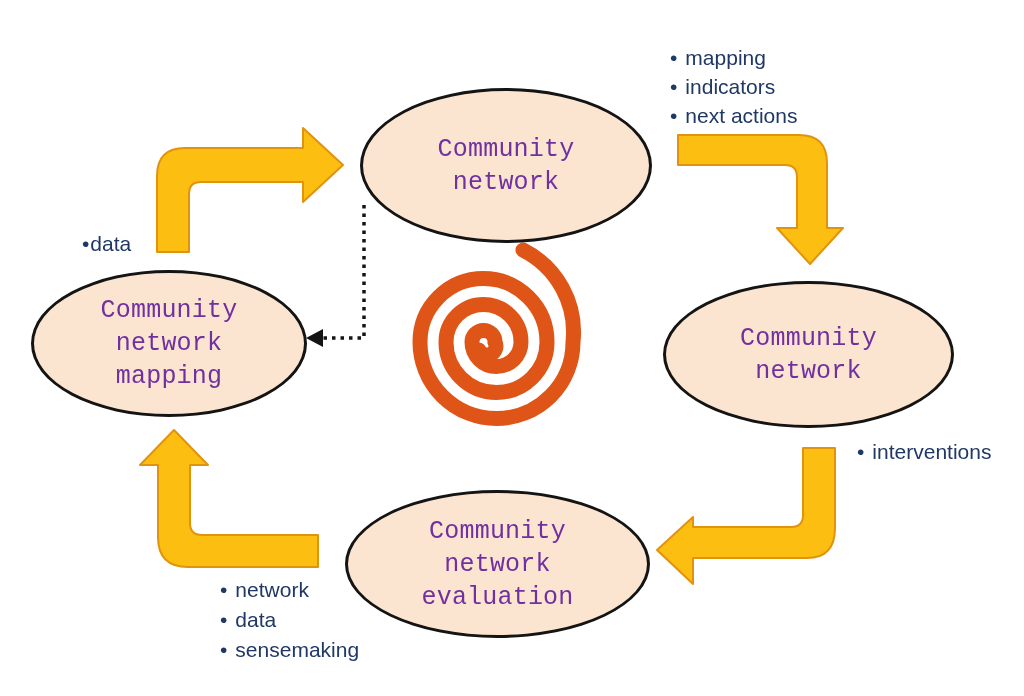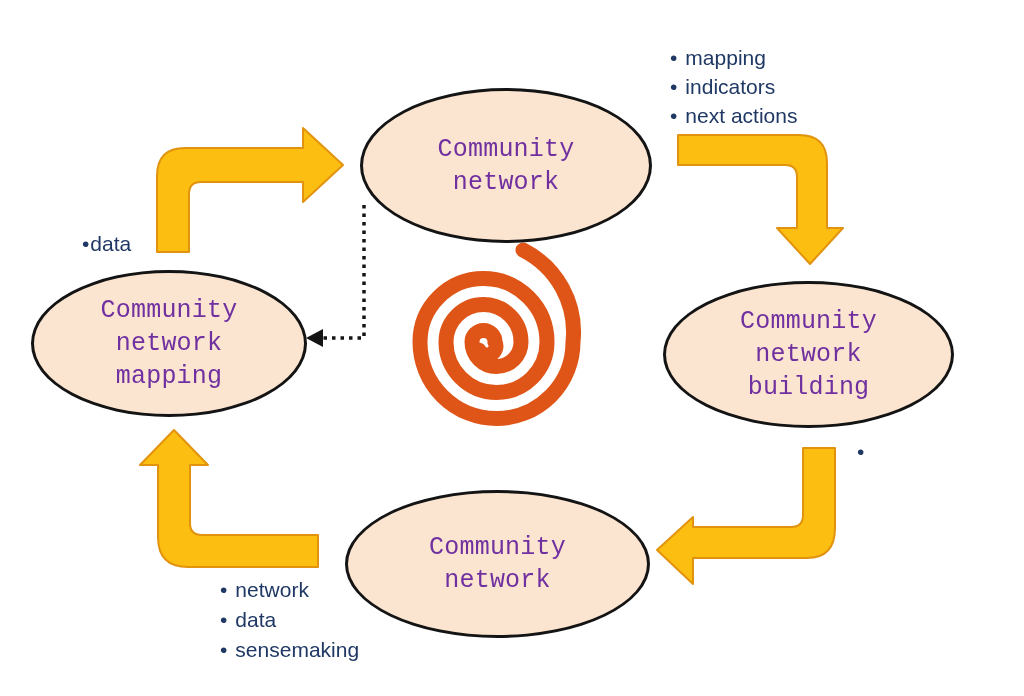--- a/index.html
+++ b/index.html
@@ -79,26 +79,26 @@
   </svg>
 
   <div class="node" id="node-sensemaking">
     <span>Community</span>
     <span>network</span>
   </div>
 
   <div class="node" id="node-building">
     <span>Community</span>
     <span>network</span>
-    <span>building</span>
   </div>
 
   <div class="node" id="node-evaluation">
     <span>Community</span>
     <span>network</span>
+    <span>evaluation</span>
   </div>
 
   <div class="node" id="node-mapping">
     <span>Community</span>
     <span>network</span>
     <span>mapping</span>
   </div>
 
   <div class="bullets" id="bullets-sensemaking">
     <div class="row">
@@ -111,20 +111,21 @@
     </div>
     <div class="row">
       <span class="marker">•</span>
       <span>next actions</span>
     </div>
   </div>
 
   <div class="bullets" id="bullets-building">
     <div class="row">
       <span class="marker">•</span>
+      <span>interventions</span>
     </div>
   </div>
 
   <div class="bullets" id="bullets-evaluation">
     <div class="row">
       <span class="marker">•</span>
       <span>network</span>
     </div>
     <div class="row">
       <span class="marker">•</span>

